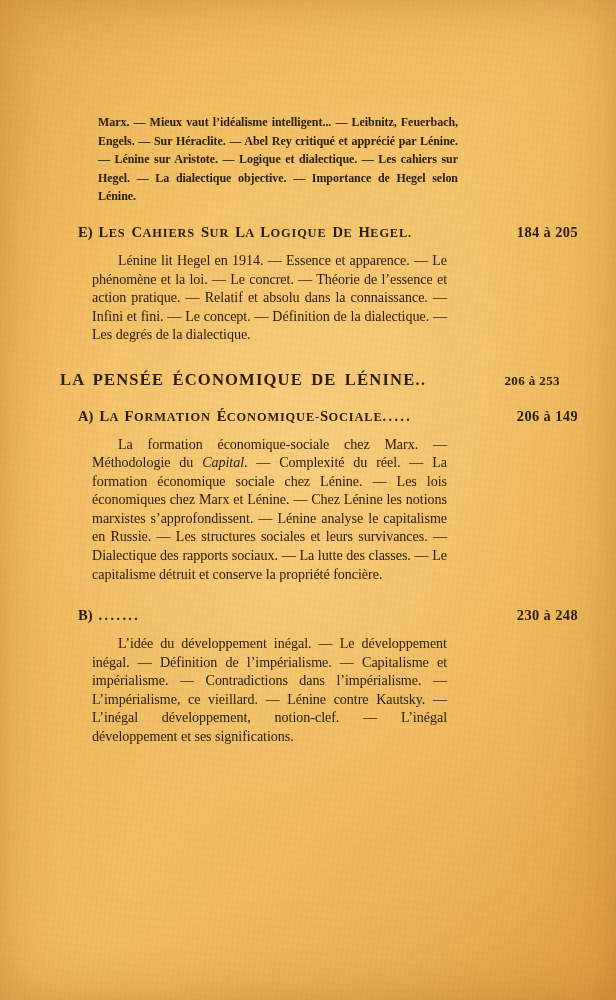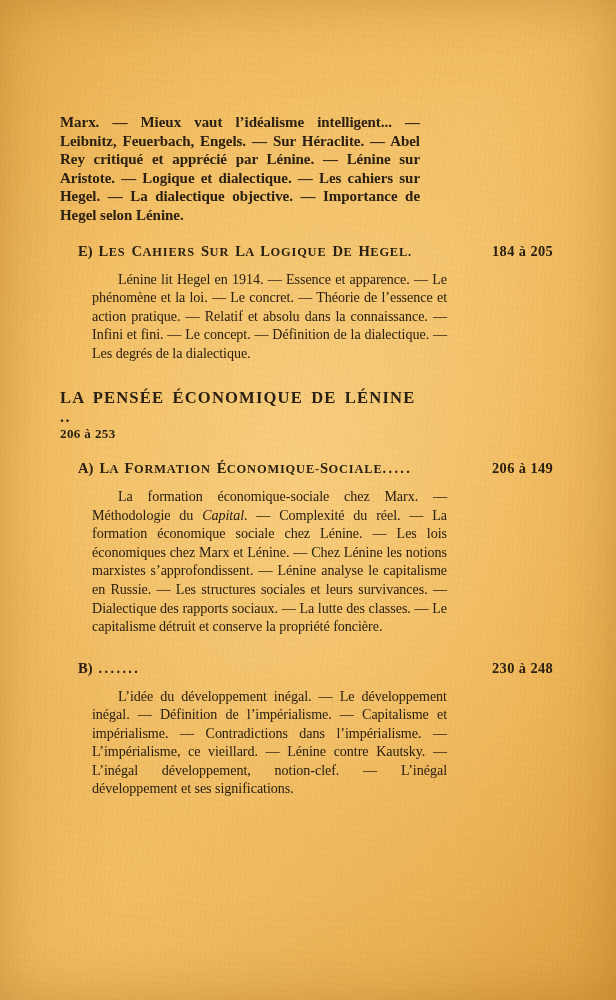--- a/index.html
+++ b/index.html
@@ -104,21 +104,22 @@
     text-align: justify;
     font-size: 14.1px;
     line-height: 18.55px;
     letter-spacing: -0.05px;
     -webkit-hyphens: none;
     hyphens: none;
   }
   .desc.lead {           
     font-weight: bold;
     width: 360px;
-    font-size: 15px;
+    margin-left: 38px;
+    font-size: 12px;
     line-height: 18.6px;
   }
   .desc.body {
     font-weight: normal;
     width: 355px;
     margin-left: 32px;
     text-indent: 26px;
   }
   .desc em { font-style: italic; }
 
@@ -147,30 +148,30 @@
     flex: 0 0 auto;
     font-size: 14.2px;
     letter-spacing: 2.4px;
     white-space: pre;
   }
   .entry-spacer { flex: 1 1 auto; }
   .entry-pages {
     flex: 0 0 auto;
     font-size: 14.4px;
     letter-spacing: .4px;
+    text-align: right;
     white-space: pre;
   }
 
   .entry.sub  { padding-left: 18px; }
   .entry.sub .entry-pages { width: 86px; }
 
   
   .entry.major {
     padding-left: 0;
-    flex-direction: column;
   }
   .entry.major .entry-title {
     font-size: 16.6px;
     letter-spacing: 1.15px;
     word-spacing: 3px;
   }
   .entry.major .entry-dots { font-size: 16px; letter-spacing: 1.6px; }
   .entry.major .entry-pages { width: 86px; font-size: 13px; }
 
   

